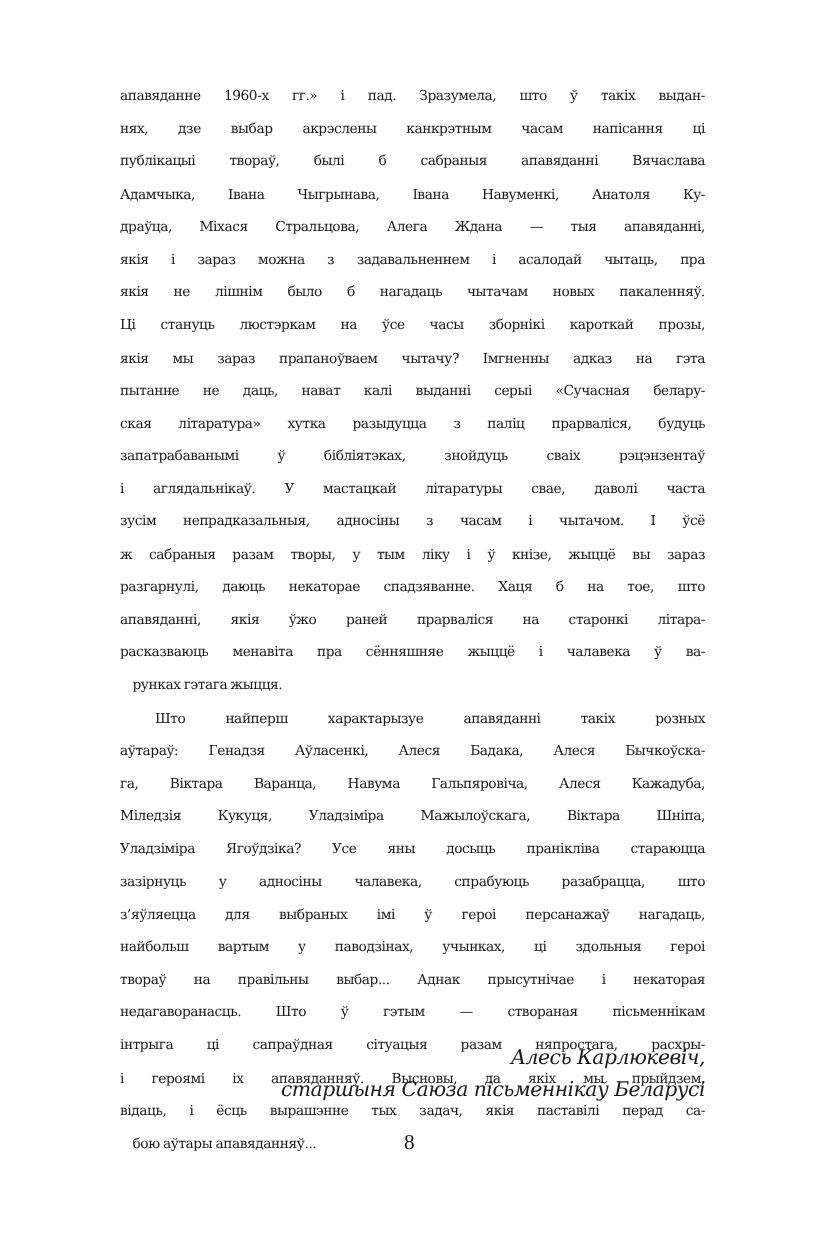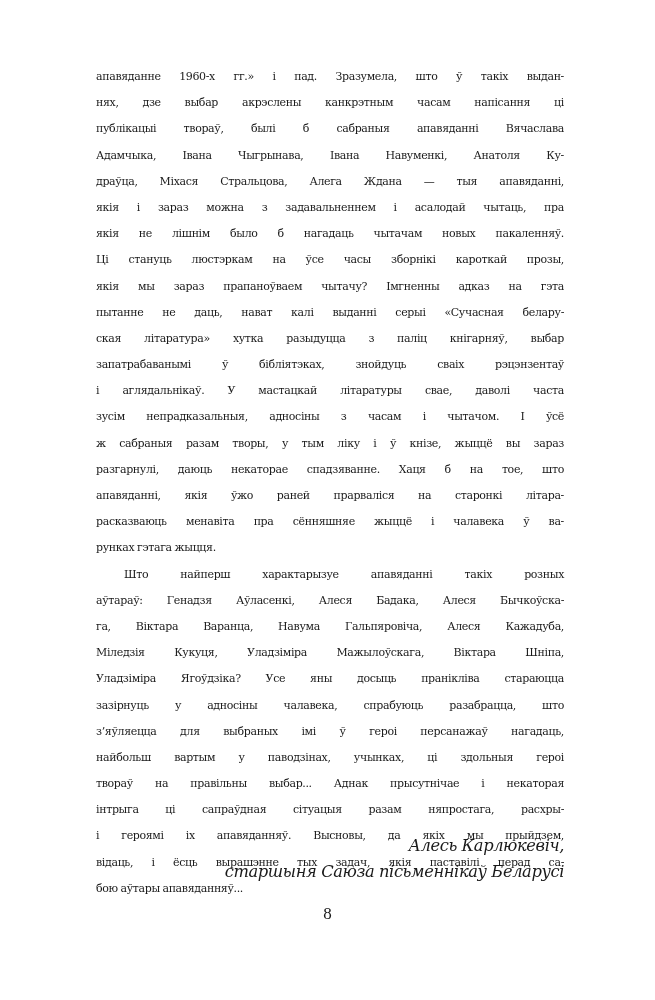--- a/index.html
+++ b/index.html
@@ -27,20 +27,21 @@
       line-height: 26.2px;
       font-size: 11px;
       white-space: nowrap;
       text-align: justify;
       text-align-last: justify;
       letter-spacing: -0.35px;
       word-spacing: -0.5px;
     }
     .line.last {
       text-align-last: left;
+      margin-left: 10px;
     }
     .line.indent {
       padding-left: 28px;
     }
     .sig {
       position: absolute;
       right: 91px;
       text-align: center;
       font-family: "DejaVu Serif", "Liberation Serif", serif;
       font-style: italic;
@@ -69,40 +70,41 @@
       <span class="line">апавяданне 1960-х гг.» і пад. Зразумела, што ў такіх выдан-</span>
       <span class="line">нях, дзе выбар акрэслены канкрэтным часам напісання ці</span>
       <span class="line">публікацыі твораў, былі б сабраныя апавяданні Вячаслава</span>
       <span class="line">Адамчыка, Івана Чыгрынава, Івана Навуменкі, Анатоля Ку-</span>
       <span class="line">драўца, Міхася Стральцова, Алега Ждана — тыя апавяданні,</span>
       <span class="line">якія і зараз можна з задавальненнем і асалодай чытаць, пра</span>
       <span class="line">якія не лішнім было б нагадаць чытачам новых пакаленняў.</span>
       <span class="line">Ці стануць люстэркам на ўсе часы зборнікі кароткай прозы,</span>
       <span class="line">якія мы зараз прапаноўваем чытачу? Імгненны адказ на гэта</span>
       <span class="line">пытанне не даць, нават калі выданні серыі «Сучасная белару-</span>
-      <span class="line">ская літаратура» хутка разыдуцца з паліц кнігарняў, выбар</span>
+      <span class="line">ская літаратура» хутка разыдуцца з паліц прарваліся, будуць</span>
       <span class="line">запатрабаванымі ў бібліятэках, знойдуць сваіх рэцэнзентаў</span>
       <span class="line">і аглядальнікаў. У мастацкай літаратуры свае, даволі часта</span>
       <span class="line">зусім непрадказальныя, адносіны з часам і чытачом. І ўсё</span>
       <span class="line">ж сабраныя разам творы, у тым ліку і ў кнізе, жыццё вы зараз</span>
       <span class="line">разгарнулі, даюць некаторае спадзяванне. Хаця б на тое, што</span>
       <span class="line">апавяданні, якія ўжо раней прарваліся на старонкі літара-</span>
       <span class="line">расказваюць менавіта пра сённяшняе жыццё і чалавека ў ва-</span>
       <span class="line last">рунках гэтага жыцця.</span>
     </div>
   <div id="para-1">
       <span class="line indent">Што найперш характарызуе апавяданні такіх розных</span>
       <span class="line">аўтараў: Генадзя Аўласенкі, Алеся Бадака, Алеся Бычкоўска-</span>
       <span class="line">га, Віктара Варанца, Навума Гальпяровіча, Алеся Кажадуба,</span>
       <span class="line">Міледзія Кукуця, Уладзіміра Мажылоўскага, Віктара Шніпа,</span>
       <span class="line">Уладзіміра Ягоўдзіка? Усе яны досыць пранікліва стараюцца</span>
       <span class="line">зазірнуць у адносіны чалавека, спрабуюць разабрацца, што</span>
       <span class="line">з’яўляецца для выбраных імі ў героі персанажаў нагадаць,</span>
       <span class="line">найбольш вартым у паводзінах, учынках, ці здольныя героі</span>
       <span class="line">твораў на правільны выбар... Аднак прысутнічае і некаторая</span>
+      <span class="line">недагаворанасць. Што ў гэтым — створаная пісьменнікам</span>
       <span class="line">інтрыга ці сапраўдная сітуацыя разам няпростага, расхры-</span>
       <span class="line">і героямі іх апавяданняў. Высновы, да якіх мы прыйдзем,</span>
       <span class="line">відаць, і ёсць вырашэнне тых задач, якія паставілі перад са-</span>
       <span class="line last">бою аўтары апавяданняў...</span>
     </div>
 </div>
 
 <div class="sig name">Алесь Карлюкевіч,</div>
 <div class="sig role">старшыня Саюза пісьменнікаў Беларусі</div>
 

